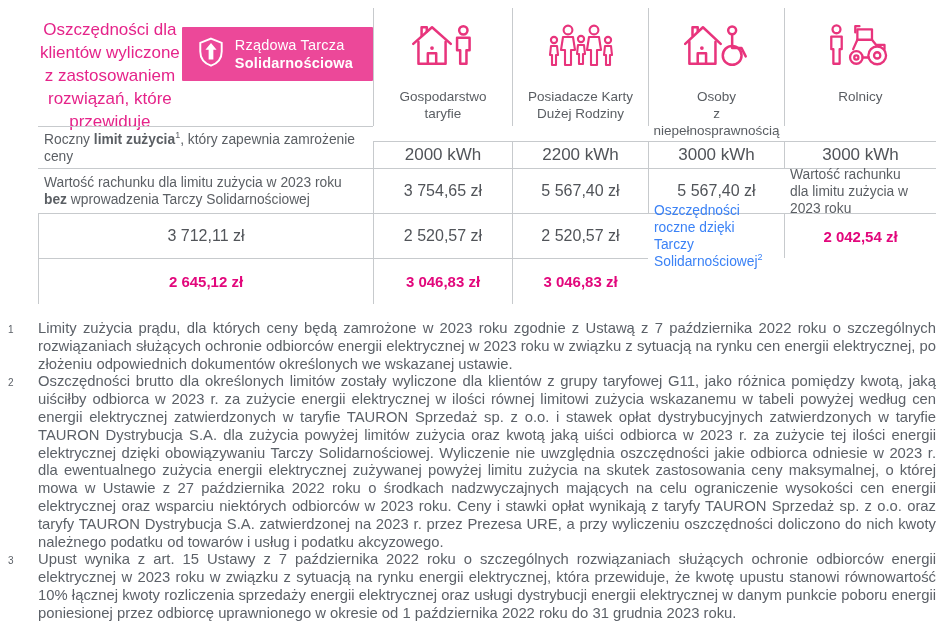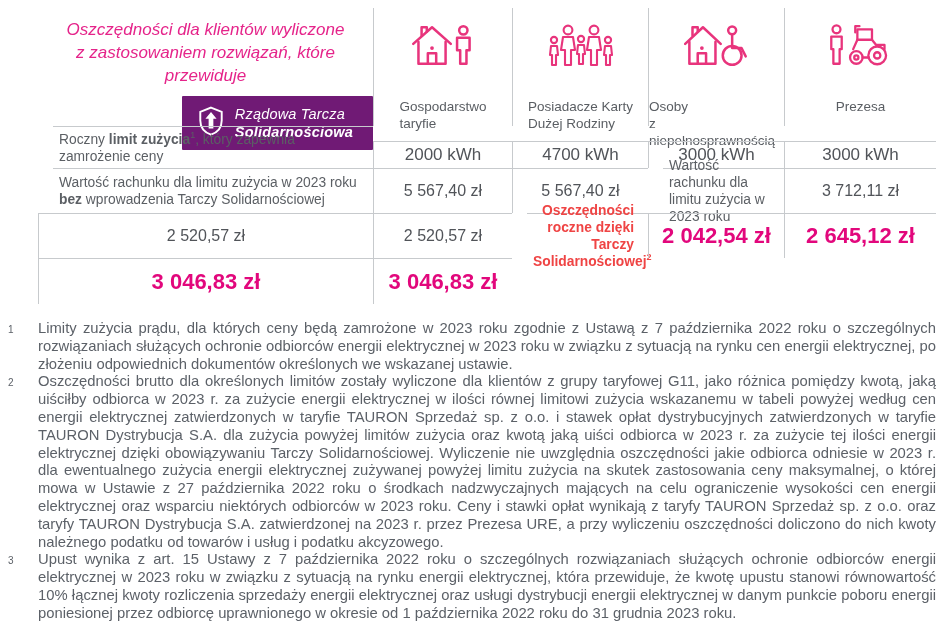--- a/index.html
+++ b/index.html
@@ -16,57 +16,56 @@
     grid-template-columns:335px 139px 136px 136px 152px;
     grid-template-rows:118px 42px 45px 45px 46px;
     margin:8px 0 0 38px;
     width:898px;
   }
   .cell{box-sizing:border-box;}
   .cell.vline{border-left:1px solid #c7cacd;}
   .cell.hline{border-top:1px solid #c7cacd;}
 
   
-  .intro{display:flex;flex-direction:column;align-items:flex-end;padding-top:10px;font-style:italic;}
+  .intro{display:flex;align-items:flex-start;padding-top:10px;}
   .intro-title{
     text-align:center;color:#e5248a;font-size:17px;line-height:23px;font-weight:500;
   }
   .badge{
-    margin-top:9px;background:#701a75;color:#fff;
+    margin-top:9px;background:#ec4899;color:#fff;
     display:flex;align-items:center;gap:11px;
     padding:9px 20px 9px 16px;border-radius:1px;
   }
   .badge-txt{font-size:14.5px;line-height:18px;letter-spacing:.2px;}
   .badge-txt .b{font-weight:bold;}
 
   
   .colhead{display:flex;flex-direction:column;align-items:center;padding-top:14px;}
   .colhead svg{height:48px;}
   .col-label{
-    margin-top:24px;text-align:left;color:#5a5e63;font-size:13.5px;line-height:17px;
+    margin-top:14px;text-align:center;color:#5a5e63;font-size:13.5px;line-height:17px;
   }
 
   
   .rlabel{
     display:flex;flex-direction:column;justify-content:center;
     color:#5b5f64;font-size:13.8px;line-height:17px;
     padding:2px 14px 2px 6px;
-    margin-left:15px;
   }
   .rlabel b{font-weight:bold;}
   .rlabel sup{font-size:9px;line-height:0;}
-  .rlabel.strong{font-weight:bold;color:#ef4444;text-align:right;}
+  .rlabel.strong{font-weight:normal;color:#3b82f6;}
 
   
   .val{
     display:flex;align-items:center;justify-content:center;
     color:#515459;font-size:16px;
   }
   .val.kwh{font-size:17px;margin-top:15px;}
-  .val.pink{color:#e2077c;font-weight:bold;font-size:22px;}
+  .val.pink{color:#e2077c;font-weight:bold;font-size:15px;}
 
   
   .footnotes{margin:16px 8px 0 38px;}
   .fn{
     position:relative;text-align:justify;
     color:#5c6168;font-size:14.8px;line-height:17.8px;
   }
   .fn .num{
     position:absolute;left:-30px;top:1px;font-size:10px;color:#5c6168;
   }
@@ -168,39 +167,40 @@
           <path d="M28 17 V7 H42 V17"></path>
           <path d="M24 26 L28 17 H42 L46 22 H54 V26"></path>
           <circle cx="47" cy="32" r="8.5"></circle>
           <circle cx="47" cy="32" r="3"></circle>
           <circle cx="27" cy="34" r="6"></circle>
           <circle cx="27" cy="34" r="2"></circle>
           <path d="M33 34 H39"></path>
         </svg>
       </span>
       <div class="col-label">
-        <div>Prezesa</div>
+        <div>Rolnicy</div>
         <div></div>
       </div>
     </div>
 
     <div class="cell hline rlabel">
       <div>
         <span>Roczny </span><b>limit zużycia</b><sup>1</sup><span>, który zapewnia zamrożenie ceny</span>
       </div>
     </div>
     <div class="cell vline hline val kwh">2000 kWh</div>
-    <div class="cell vline hline val kwh">4700 kWh</div>
+    <div class="cell vline hline val kwh">2200 kWh</div>
     <div class="cell vline hline val kwh">3000 kWh</div>
     <div class="cell vline hline val kwh">3000 kWh</div>
 
     <div class="cell hline rlabel">
       <div>Wartość rachunku dla limitu zużycia w 2023 roku</div>
       <div><b>bez</b><span> wprowadzenia Tarczy Solidarnościowej</span></div>
     </div>
+    <div class="cell vline hline val">3 754,65 zł</div>
     <div class="cell vline hline val">5 567,40 zł</div>
     <div class="cell vline hline val">5 567,40 zł</div>
 
     <div class="cell hline rlabel">
       <div>Wartość rachunku dla limitu zużycia w 2023 roku</div>
     </div>
     <div class="cell vline hline val">3 712,11 zł</div>
     <div class="cell vline hline val">2 520,57 zł</div>
     <div class="cell vline hline val">2 520,57 zł</div>
 

